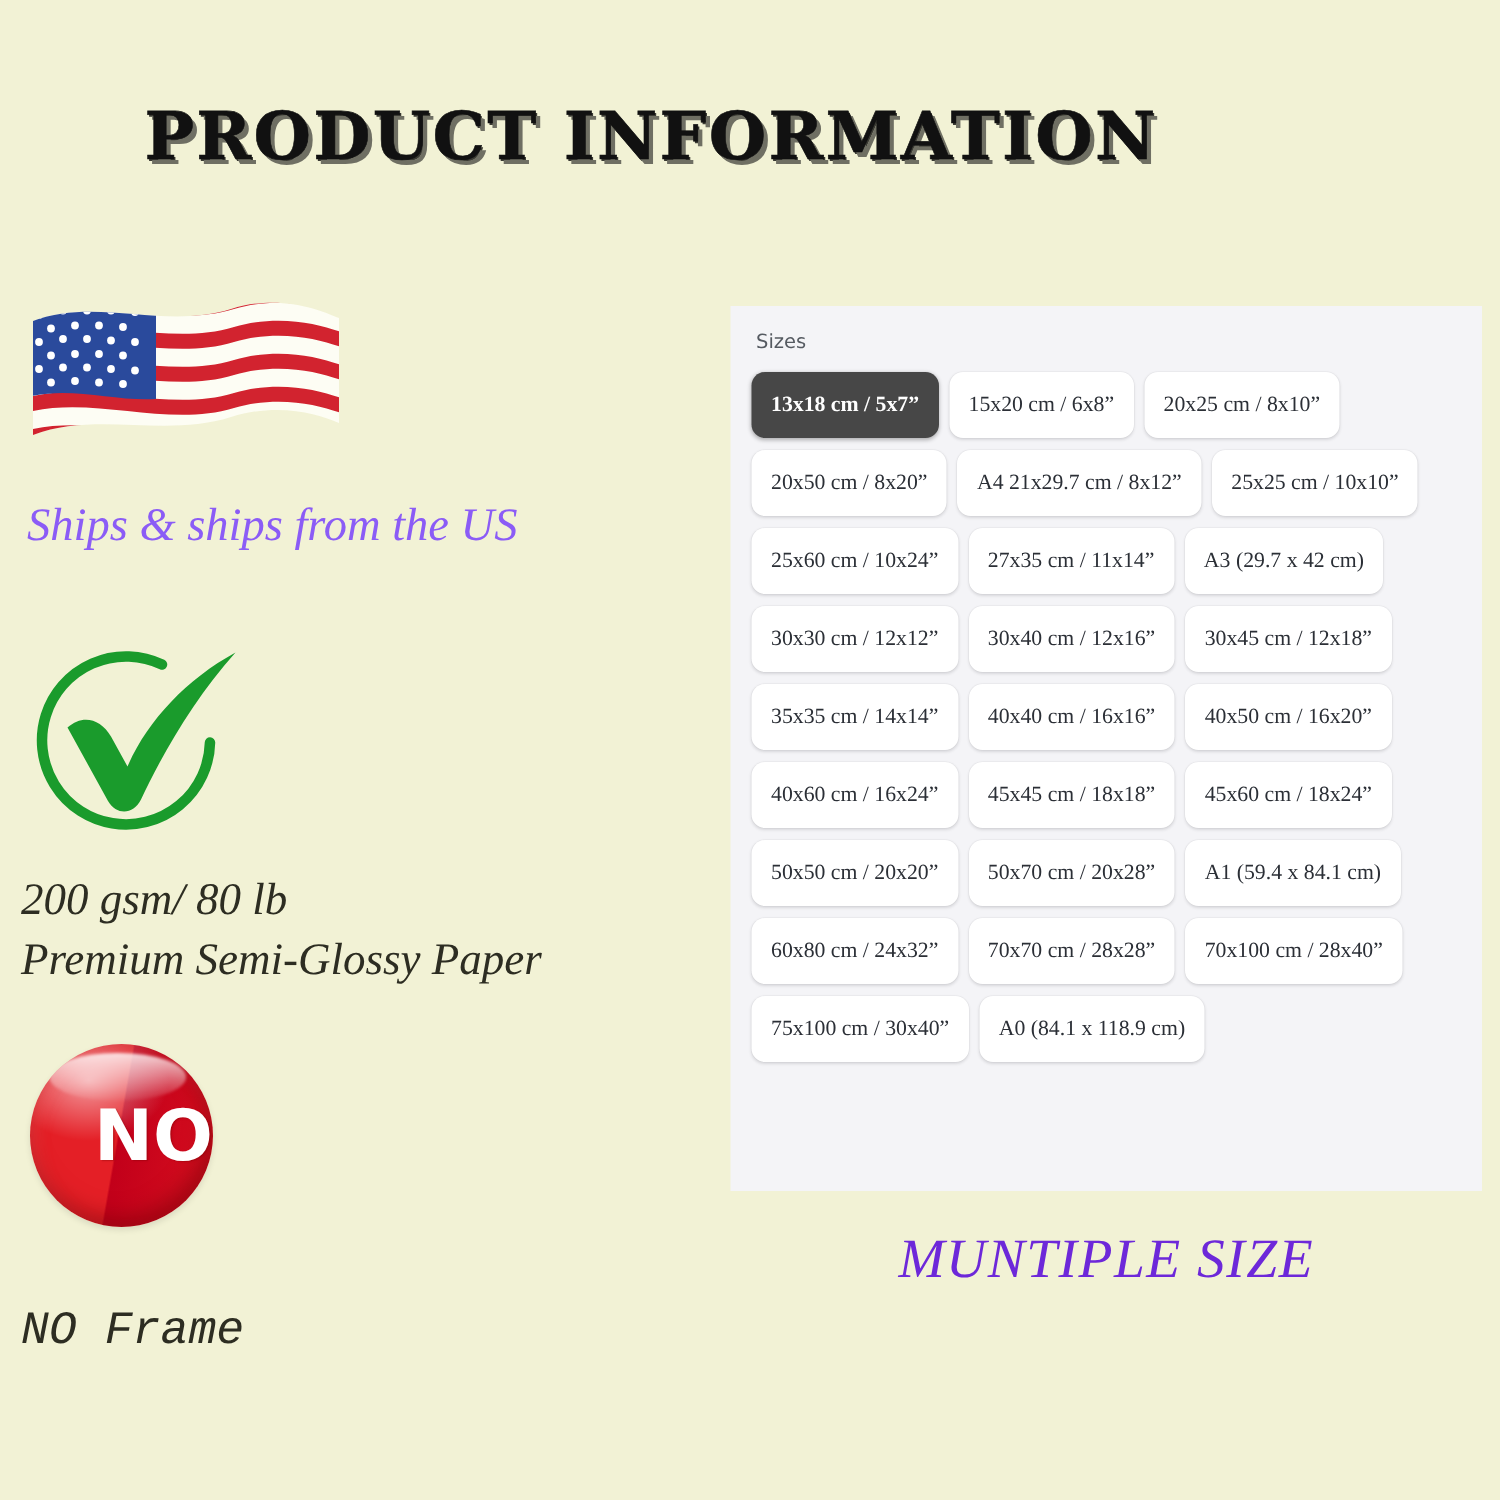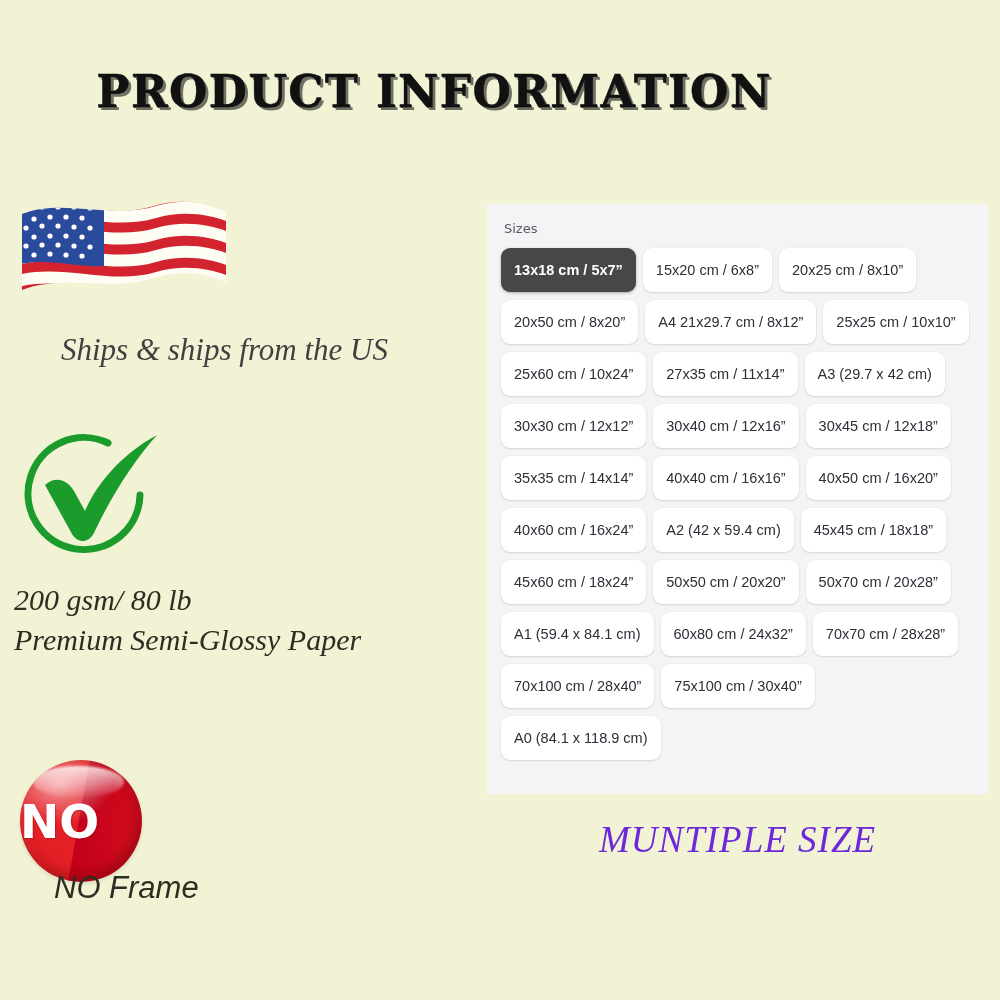--- a/index.html
+++ b/index.html
@@ -49,23 +49,22 @@
     height: 130px;
   }
 
   .caption-ships {
     position: absolute;
     left: 18px;
     top: 152px;
     font-family: "Liberation Serif", serif;
     font-style: italic;
     font-size: 31px;
-    color: #404040;
-    white-space: nowrap;
-    margin-left: 43px;
+    color: #8b5cf6;
+    white-space: nowrap;
   }
 
   .check-wrap {
     position: absolute;
     left: 12px;
     top: 243px;
     width: 165px;
     height: 140px;
   }
 
@@ -77,33 +76,33 @@
     font-style: italic;
     font-size: 30px;
     line-height: 1.32;
     color: #2d2d22;
     white-space: nowrap;
   }
 
   .no-badge {
     position: absolute;
     left: 20px;
-    top: 580px;
+    top: 516px;
     width: 122px;
     height: 122px;
     border-radius: 50%;
     background:
       radial-gradient(ellipse 80% 60% at 32% 20%, rgba(255,255,255,0.55) 0%, rgba(255,255,255,0.0) 55%),
       linear-gradient(100deg, #e41f26 0%, #e41f26 48%, #c2001a 49%, #d9101f 100%);
     box-shadow: inset -4px -6px 14px rgba(120,0,10,0.55),
                 inset 4px 4px 10px rgba(255,120,120,0.25),
                 0 2px 4px rgba(0,0,0,0.10);
     display: flex;
     align-items: center;
-    justify-content: flex-start;
+    justify-content: flex-end;
     overflow: hidden;
   }
   .no-badge::before {
     content: "";
     position: absolute;
     left: 11%;
     top: 5%;
     width: 74%;
     height: 26%;
     border-radius: 50%;
@@ -118,26 +117,25 @@
     color: #ffffff;
     letter-spacing: 0px;
     line-height: 1;
     text-shadow: 1px 1px 1px rgba(120,0,0,0.35);
   }
 
   .caption-frame {
     position: absolute;
     left: 14px;
     top: 690px;
-    font-family: Liberation Sans, sans-serif;
+    font-family: Liberation Mono, monospace;
     font-style: italic;
     font-size: 31px;
     color: #2d2d22;
     white-space: nowrap;
-    margin-left: 40px;
   }
 
   
   .sizes-panel {
     position: absolute;
     left: 487px;
     top: 204px;
     width: 501px;
     height: 590px;
     background: #f4f4f7;
@@ -162,21 +160,21 @@
     display: flex;
     flex-wrap: wrap;
     gap: 8px 7px;
     align-content: flex-start;
   }
 
   .chip {
     background: #ffffff;
     border-radius: 9px;
     box-shadow: 0 1px 2px rgba(30,30,40,0.13), 0 0 0 0.5px rgba(0,0,0,0.03);
-    font-family: Liberation Sans, sans-serif;
+    font-family: Liberation Serif, serif;
     font-size: 14.5px;
     color: #2b2f36;
     height: 44px;
     display: flex;
     align-items: center;
     justify-content: center;
     padding: 0 13px;
     box-sizing: border-box;
     white-space: nowrap;
     cursor: pointer;
@@ -299,21 +297,20 @@
       <div class="chip">25x60 cm / 10x24”</div>
       <div class="chip">27x35 cm / 11x14”</div>
       <div class="chip">A3 (29.7 x 42 cm)</div>
       <div class="chip">30x30 cm / 12x12”</div>
       <div class="chip">30x40 cm / 12x16”</div>
       <div class="chip">30x45 cm / 12x18”</div>
       <div class="chip">35x35 cm / 14x14”</div>
       <div class="chip">40x40 cm / 16x16”</div>
       <div class="chip">40x50 cm / 16x20”</div>
       <div class="chip">40x60 cm / 16x24”</div>
-      <div class="chip">A2 (42 x 59.4 cm)</div>
       <div class="chip">45x45 cm / 18x18”</div>
       <div class="chip">45x60 cm / 18x24”</div>
       <div class="chip">50x50 cm / 20x20”</div>
       <div class="chip">50x70 cm / 20x28”</div>
       <div class="chip">A1 (59.4 x 84.1 cm)</div>
       <div class="chip">60x80 cm / 24x32”</div>
       <div class="chip">70x70 cm / 28x28”</div>
       <div class="chip">70x100 cm / 28x40”</div>
       <div class="chip">75x100 cm / 30x40”</div>
       <div class="chip">A0 (84.1 x 118.9 cm)</div>

